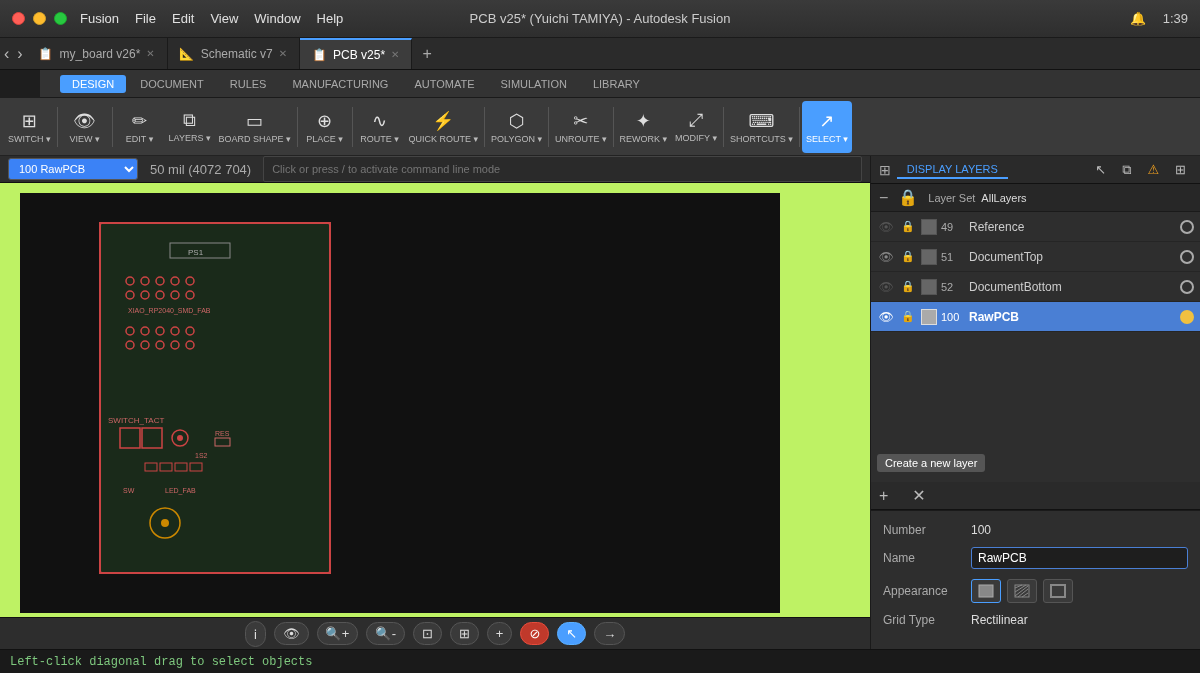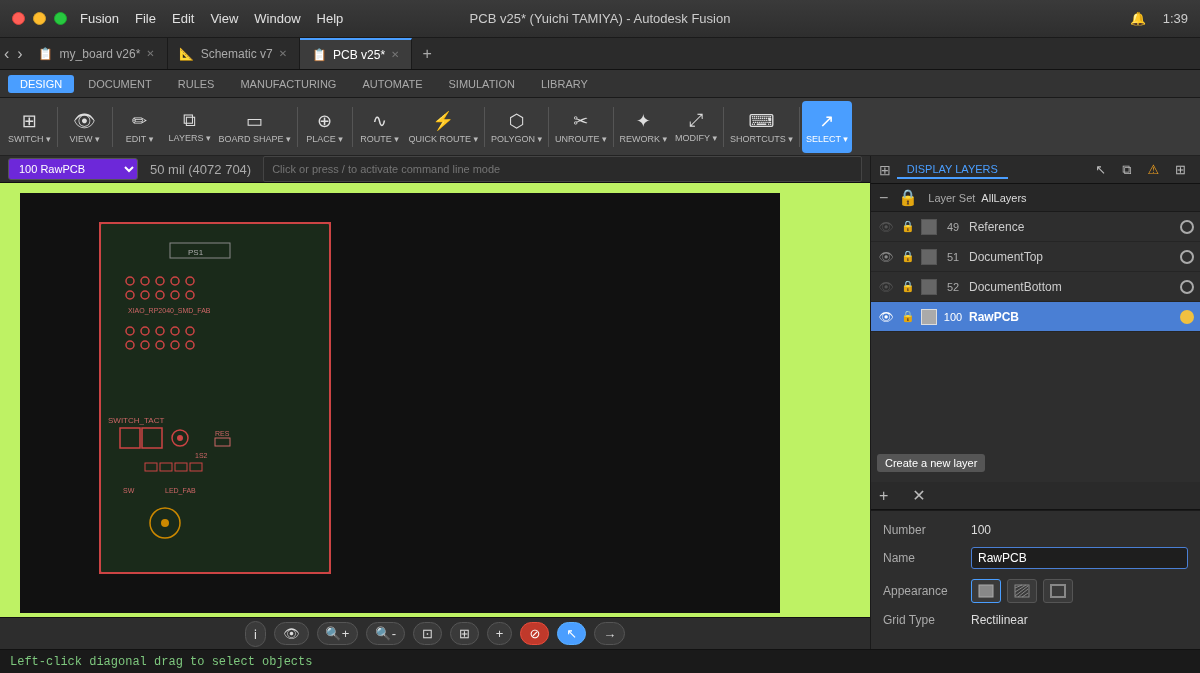--- a/index.html
+++ b/index.html
@@ -86,22 +86,23 @@
     .toolbar-sep { width: 1px; background: #555; height: 40px; margin: 0 2px; }
     .nav-btn { background: none; border: none; color: #bbb; font-size: 16px; cursor: pointer; padding: 2px 4px; }
 
     
     .design-tabs {
       height: 28px;
       background: #333;
       display: flex;
       align-items: center;
       border-bottom: 1px solid #1a1a1a;
-      padding: 0 8px;
+      padding: 0 20px;
       gap: 2px;
+      margin-left: 40px;
     }
     .design-tab {
       padding: 3px 12px;
       font-size: 11px;
       color: #aaa;
       cursor: pointer;
       border-radius: 3px;
     }
     .design-tab.active { background: #4a9eff; color: #fff; }
 
@@ -113,21 +114,21 @@
     .canvas-toolbar {
       height: 28px;
       background: #2d2d2d;
       display: flex;
       align-items: center;
       padding: 0 8px;
       gap: 4px;
       border-bottom: 1px solid #111;
     }
     .layer-select {
-      background: #6d28d9;
+      background: #3b82f6;
       color: #fff;
       border: 1px solid #555;
       border-radius: 3px;
       padding: 2px 6px;
       font-size: 11px;
       height: 22px;
       min-width: 130px;
     }
     .coord-display {
       color: #aaa;
@@ -230,21 +231,21 @@
       padding: 0 6px;
       gap: 4px;
       border-bottom: 1px solid #252525;
       cursor: pointer;
     }
     .layer-row.selected { background: #4a7fd4; }
     .layer-row.selected .layer-name { color: #fff; }
     .layer-vis { width: 18px; height: 18px; display: flex; align-items: center; justify-content: center; color: #888; font-size: 12px; cursor: pointer; }
     .layer-lock { width: 18px; height: 18px; display: flex; align-items: center; justify-content: center; color: #888; font-size: 11px; cursor: pointer; }
     .layer-color { width: 16px; height: 16px; border: 1px solid #555; cursor: pointer; }
-    .layer-num { width: 24px; font-size: 11px; color: #aaa; text-align: center; }
+    .layer-num { width: 24px; font-size: 11px; color: #aaa; text-align: left; }
     .layer-name { font-size: 12px; color: #ccc; flex: 1; }
     .layer-active-dot { width: 14px; height: 14px; border-radius: 50%; border: 2px solid #aaa; display: flex; align-items: center; justify-content: center; }
     .layer-active-dot.on { background: #f0c040; border-color: #f0c040; }
 
     
     .layer-actions {
       height: 28px;
       display: flex;
       align-items: center;
       padding: 0 8px;

